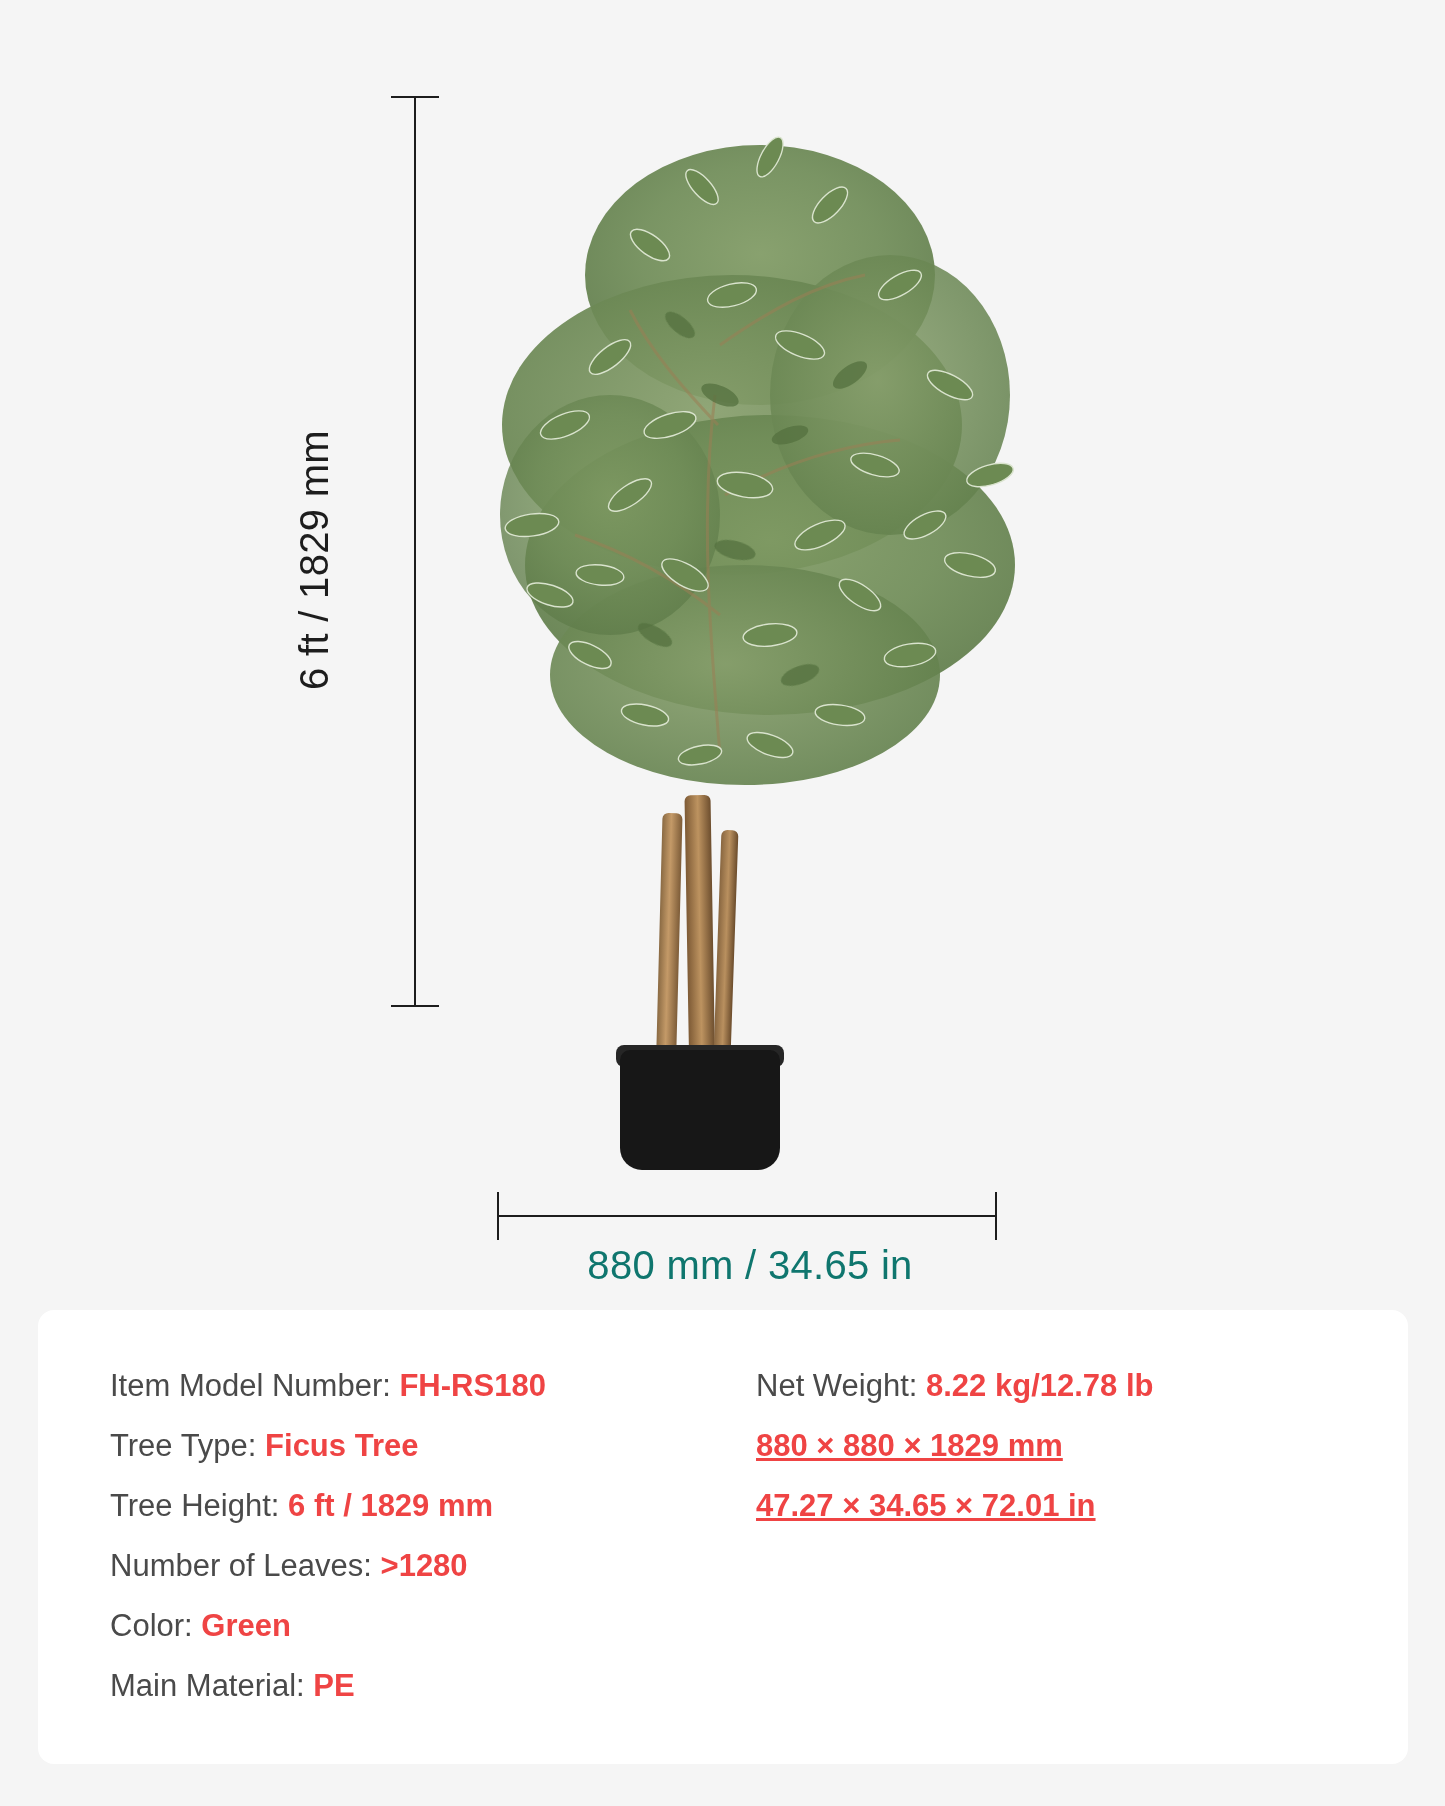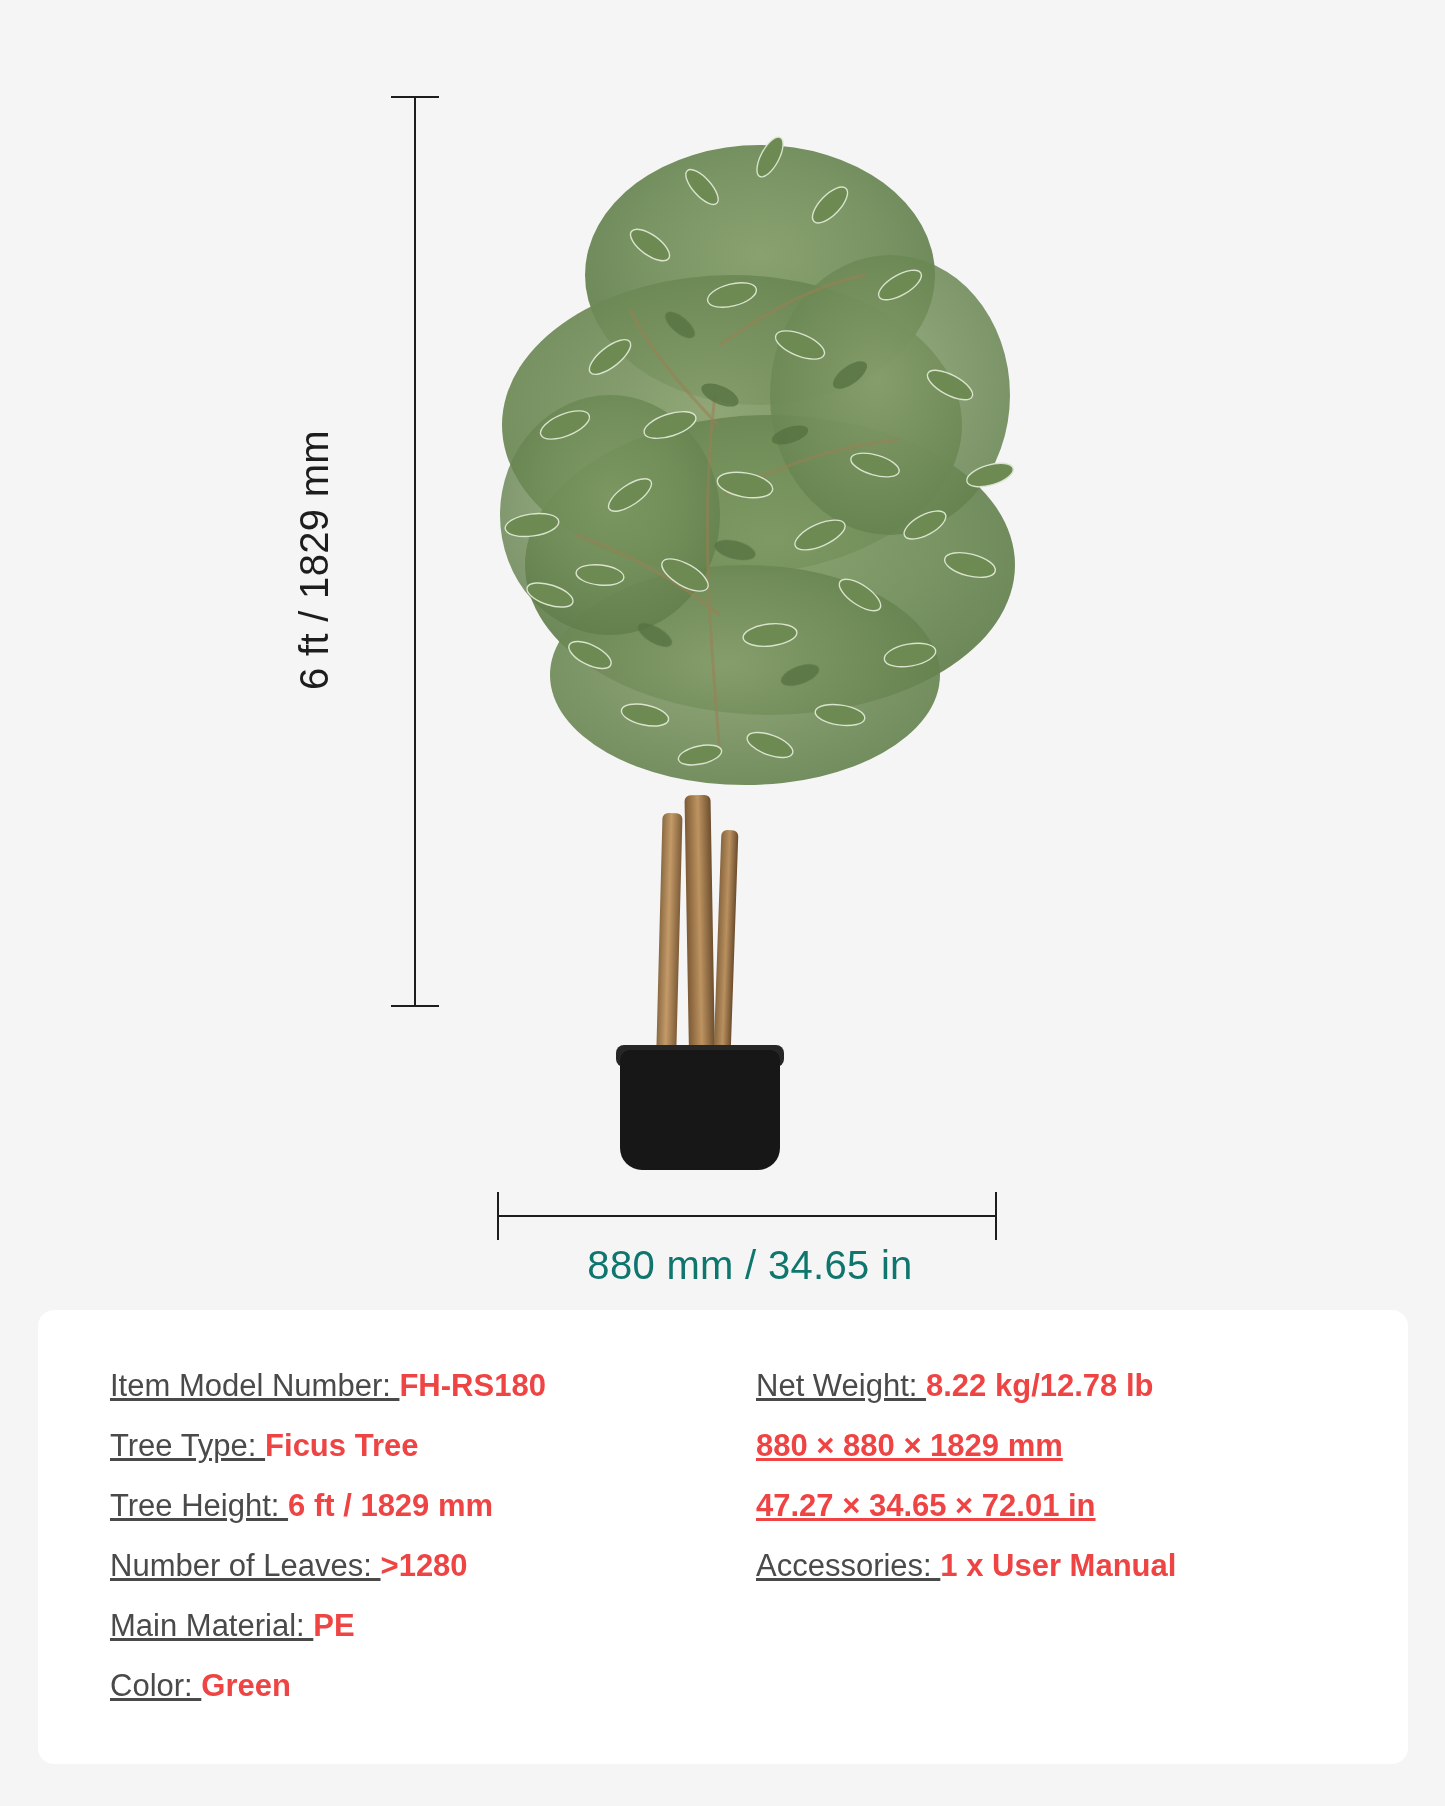--- a/index.html
+++ b/index.html
@@ -172,21 +172,21 @@
   }
   .spec-col.left { width: 700px; padding-left: 72px; }
   .spec-col.right { width: 670px; padding-left: 18px; }
 
   .spec-row {
     font-size: 31px;
     line-height: 60px;
     color: #4a4a4a;
     white-space: nowrap;
   }
-  .spec-row .label { color: #4a4a4a; text-decoration: underline; }
+  .spec-row .label { color: #4a4a4a; }
   .spec-row .value {
     color: #ef4444;
     font-weight: bold;
   }
   .spec-row .value.plain { font-weight: bold; text-decoration: underline; }
 </style>
 </head>
 <body>
 
 <div id="diagram">
@@ -294,35 +294,32 @@
       <div class="spec-row">
         <span class="label">Tree Type:  </span><span class="value">Ficus Tree</span>
       </div>
       <div class="spec-row">
         <span class="label">Tree Height:  </span><span class="value">6 ft / 1829 mm</span>
       </div>
       <div class="spec-row">
         <span class="label">Number of Leaves:  </span><span class="value">&gt;1280</span>
       </div>
       <div class="spec-row">
+        <span class="label">Color: </span><span class="value">Green</span>
+      </div>
+      <div class="spec-row">
         <span class="label">Main Material: </span><span class="value">PE</span>
       </div>
-      <div class="spec-row">
-        <span class="label">Color: </span><span class="value">Green</span>
-      </div>
     </div>
 
     <div class="spec-col right">
       <div class="spec-row">
         <span class="label">Net Weight: </span><span class="value">8.22 kg/12.78 lb</span>
       </div>
       <div class="spec-row">
         <span class="value plain">880 × 880 × 1829 mm</span>
       </div>
       <div class="spec-row">
         <span class="value plain">47.27 × 34.65 × 72.01 in</span>
-      </div>
-      <div class="spec-row">
-        <span class="label">Accessories: </span><span class="value">1 x User Manual</span>
       </div>
     </div>
   </div>
 </div>
 
 </body></html>

